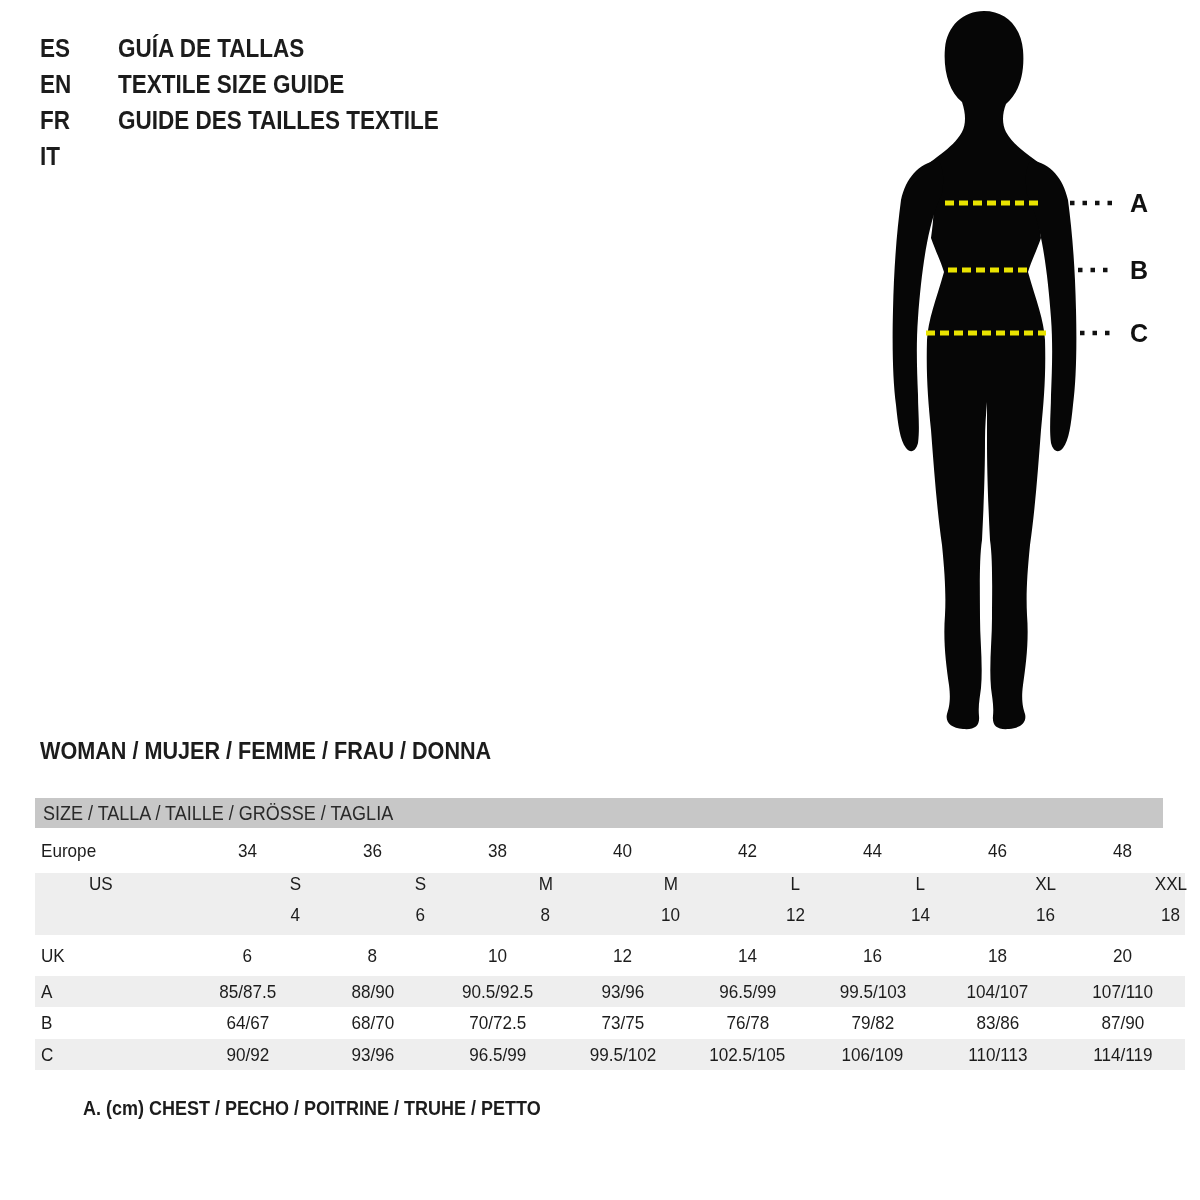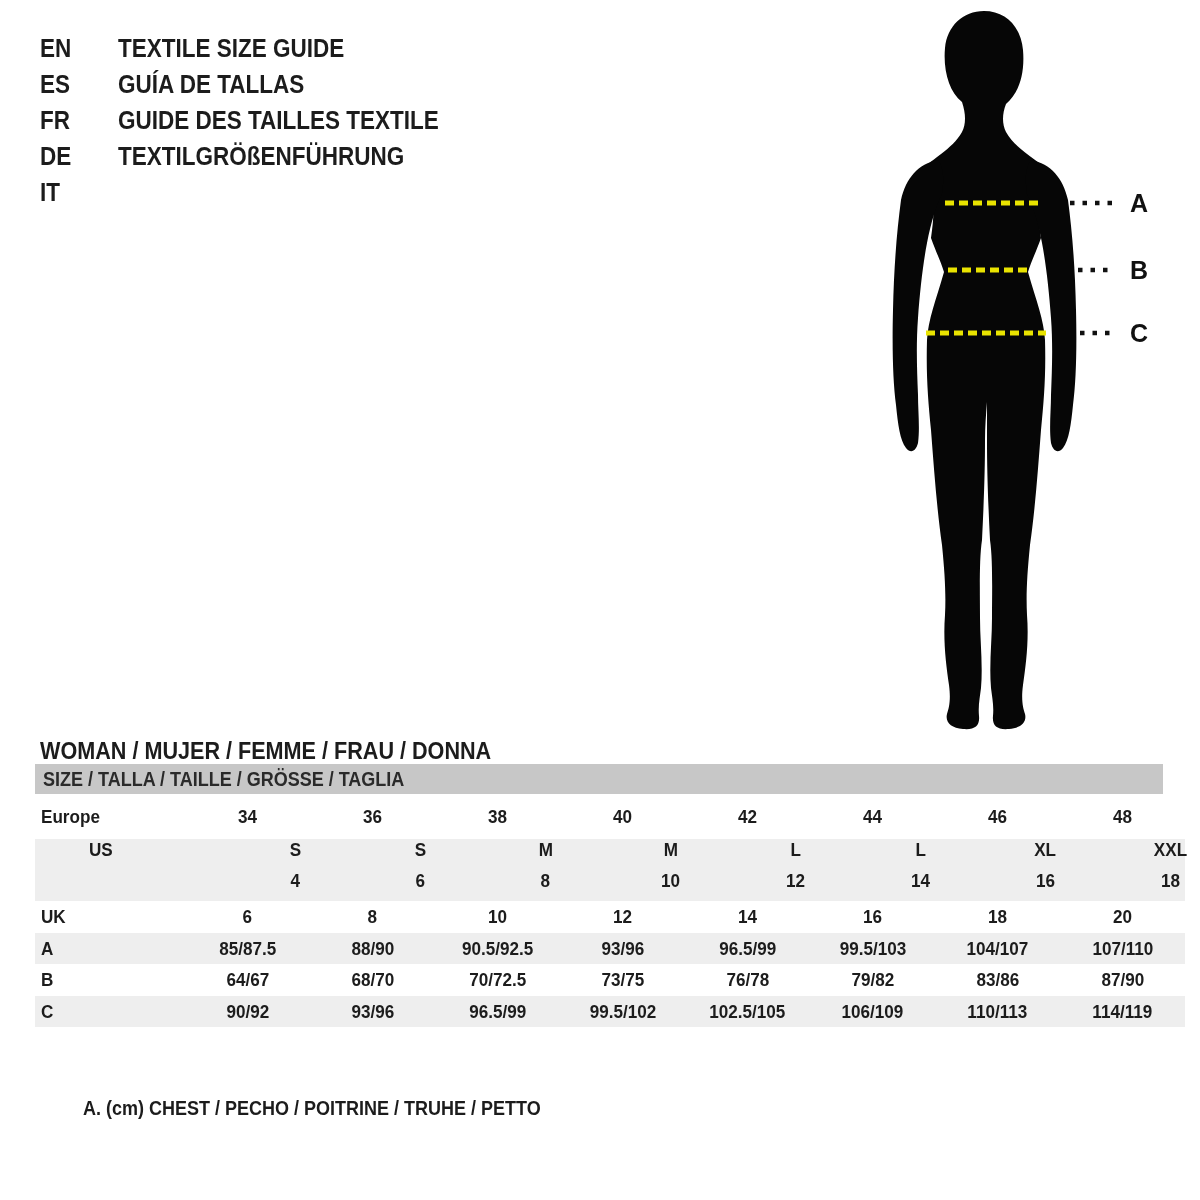--- a/index.html
+++ b/index.html
@@ -15,58 +15,54 @@
   .lang-row{display:flex;align-items:center;height:36px;font-size:25px;font-weight:bold;}
   .lang-code{width:78px;}
 
   
   .figure{position:absolute;left:860px;top:0;width:340px;height:760px;}
 
   
   .section-heading{position:absolute;left:40px;top:737px;font-size:24px;font-weight:bold;}
 
   
-  .size-table{position:absolute;left:35px;top:764px;width:1150px;font-weight:bold;}
+  .size-table{position:absolute;left:35px;top:798px;width:1150px;font-weight:normal;}
   .thead{width:1128px;height:30px;background:#c7c7c7;color:#2a2a2a;
          font-size:20px;line-height:30px;padding-left:8px;box-sizing:border-box;}
   .trow{display:flex;align-items:center;font-size:19px;}
   .tline{display:flex;align-items:flex-start;width:100%;height:31px;padding-left:48px;}
   .shaded{background:#eeeeee;}
   .tlabel{width:150px;padding-left:6px;box-sizing:border-box;text-align:left;}
   .tcell{flex:1;text-align:center;}
   .row-europe{height:45px;}
   .row-us{height:62px;display:block;}
-  .row-uk{height:32px;}
+  .row-uk{height:41px;}
   .row-a{height:31px;}
   .row-b{height:32px;}
   .row-c{height:31px;}
 
   
   .legend{position:absolute;left:40px;top:1092px;font-size:20px;font-weight:bold;}
   .legend-line{height:32px;line-height:32px;margin-left:43px;}
 </style>
 </head>
 <body>
 
 <div class="lang-block">
   <div class="lang-row">
+    <span class="lang-code"><span class="cl">ES</span></span>
+    <span class="lang-title"><span class="cl">GUÍA DE TALLAS</span></span>
+  </div>
+  <div class="lang-row">
     <span class="lang-code"><span class="cl">EN</span></span>
     <span class="lang-title"><span class="cl">TEXTILE SIZE GUIDE</span></span>
   </div>
   <div class="lang-row">
-    <span class="lang-code"><span class="cl">ES</span></span>
-    <span class="lang-title"><span class="cl">GUÍA DE TALLAS</span></span>
-  </div>
-  <div class="lang-row">
     <span class="lang-code"><span class="cl">FR</span></span>
     <span class="lang-title"><span class="cl">GUIDE DES TAILLES TEXTILE</span></span>
-  </div>
-  <div class="lang-row">
-    <span class="lang-code"><span class="cl">DE</span></span>
-    <span class="lang-title"><span class="cl">TEXTILGRÖßENFÜHRUNG</span></span>
   </div>
   <div class="lang-row">
     <span class="lang-code"><span class="cl">IT</span></span>
   </div>
 </div>
 
 <svg class="figure" viewBox="0 0 340 760" xmlns="http://www.w3.org/2000/svg">
   <path fill="#060606" d="M52,178 C72,158 92,150 102,132 C106,124 106,114 102,102 C89,92 83,70 85,48 C87,26 103,11 124,11 C146,11 161,27 163,50 C165,74 159,93 146,104 C142,114 142,124 146,132 C156,150 176,158 197,178 C187,186 181,192 179,200 C178,214 179,224 181,238 C176,252 171,262 168,272 C176,300 184,320 185,340 C186,375 184,400 181,430 C178,470 175,510 170,545 C167,575 166,595 167,615 C169,640 166,665 163,685 C161,700 163,708 165,714 C167,722 161,728 149,729 C137,730 132,726 133,716 C134,705 132,697 131,688 C129,665 132,640 132,618 C132,595 133,560 130,540 C128,500 127,470 127,440 L127,402 C126,414 125,427 125,440 C125,470 124,500 122,540 C119,560 120,595 120,618 C120,640 123,665 121,688 C120,697 118,705 119,716 C120,726 115,730 103,729 C91,728 85,722 87,714 C89,708 91,700 89,685 C86,665 83,640 85,615 C86,595 85,575 82,545 C77,510 74,470 71,430 C68,400 66,375 67,340 C68,320 76,300 84,272 C81,262 76,252 71,238 C73,224 74,214 73,200 C71,192 65,186 52,178 Z"></path>
   <path fill="#060606" d="M78,160 C58,164 46,178 41,200 C37,230 34,265 33,310 C32,350 33,382 36,405 C38,425 40,440 46,448 C51,454 56,451 58,443 C60,428 58,410 58,395 C57,370 56,345 58,318 C60,290 63,264 67,243 C71,222 76,206 82,194 C84,180 84,168 78,160 Z"></path>
   <path fill="#060606" d="M171,160 C191,164 203,178 208,200 C212,230 215,265 216,310 C217,350 216,382 213,405 C211,425 209,440 203,448 C198,454 193,451 191,443 C189,428 191,410 191,395 C192,370 193,345 191,318 C189,290 186,264 182,243 C178,222 173,206 167,194 C165,180 165,168 171,160 Z"></path>

